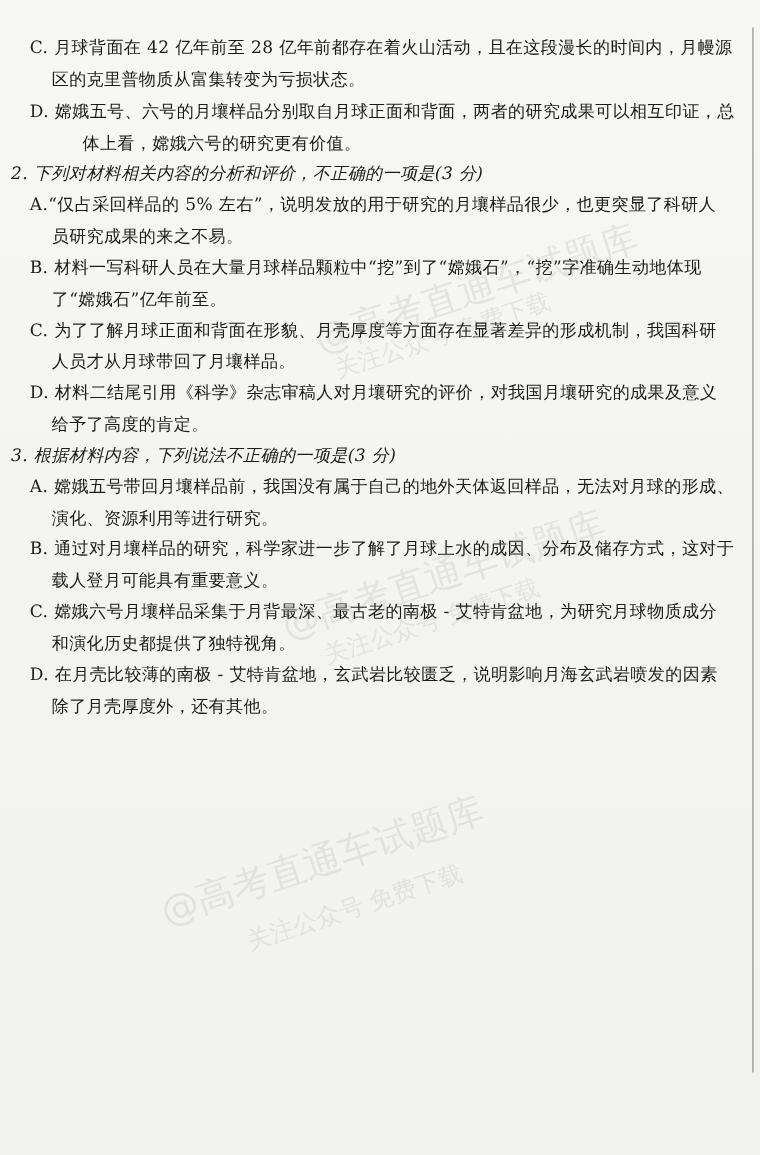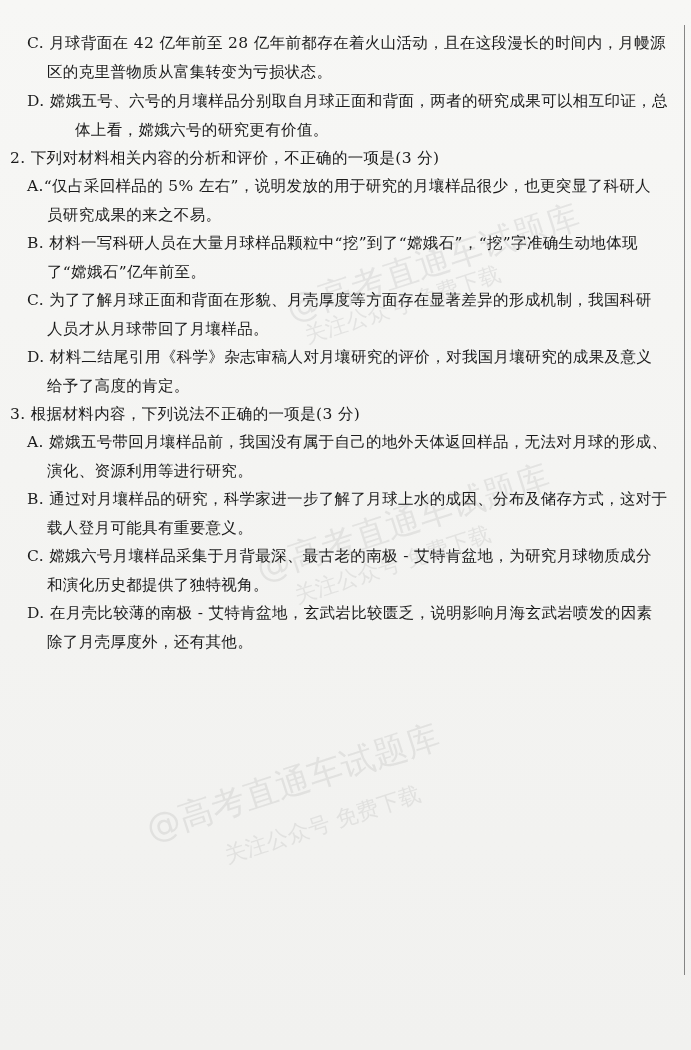--- a/index.html
+++ b/index.html
@@ -38,21 +38,21 @@
       top: 0;
       width: 691px;
     }
     .line {
       position: absolute;
       font-size: 15.5px;
       line-height: 20px;
       white-space: nowrap;
       letter-spacing: 0.35px;
     }
-    .q { left: 10px; }
+    .q { left: 10px; font-style: italic; }
     .opt { left: 27px; }
     .cont { left: 47px; }
     .watermark {
       position: absolute;
       font-family: "DejaVu Sans", "Liberation Sans", sans-serif;
       color: rgba(150,150,150,0.18);
       transform: rotate(-18deg);
       white-space: nowrap;
       pointer-events: none;
     }

